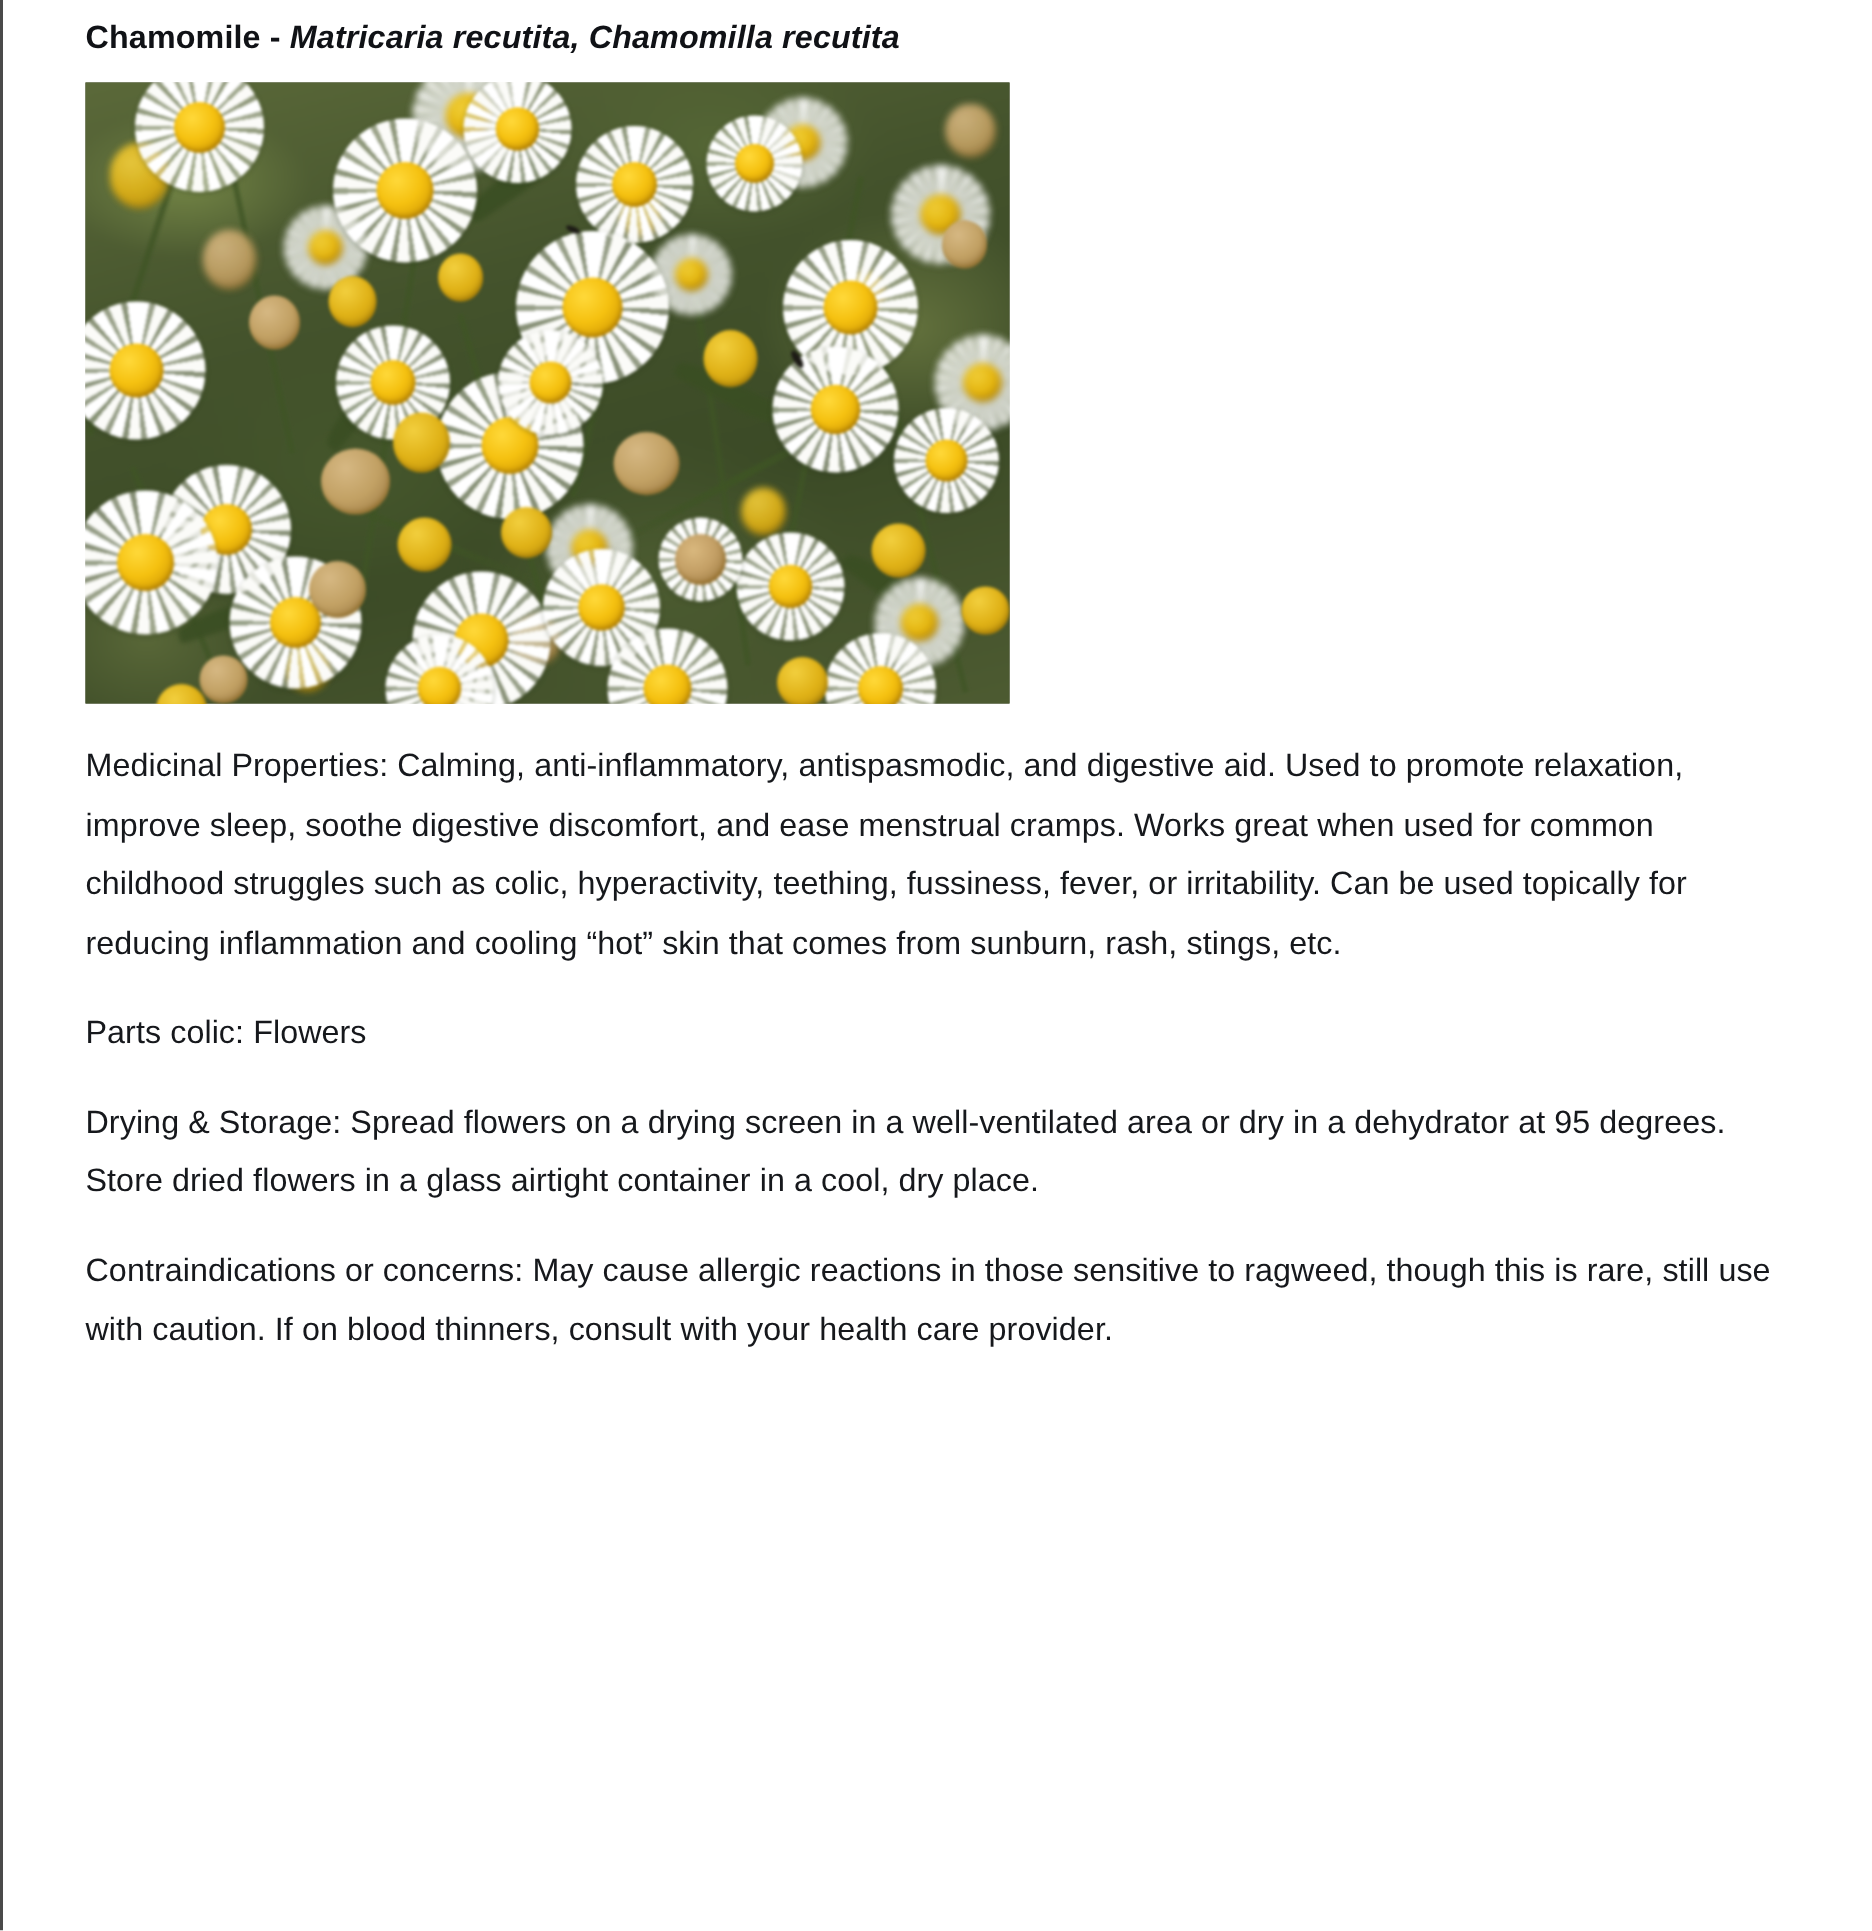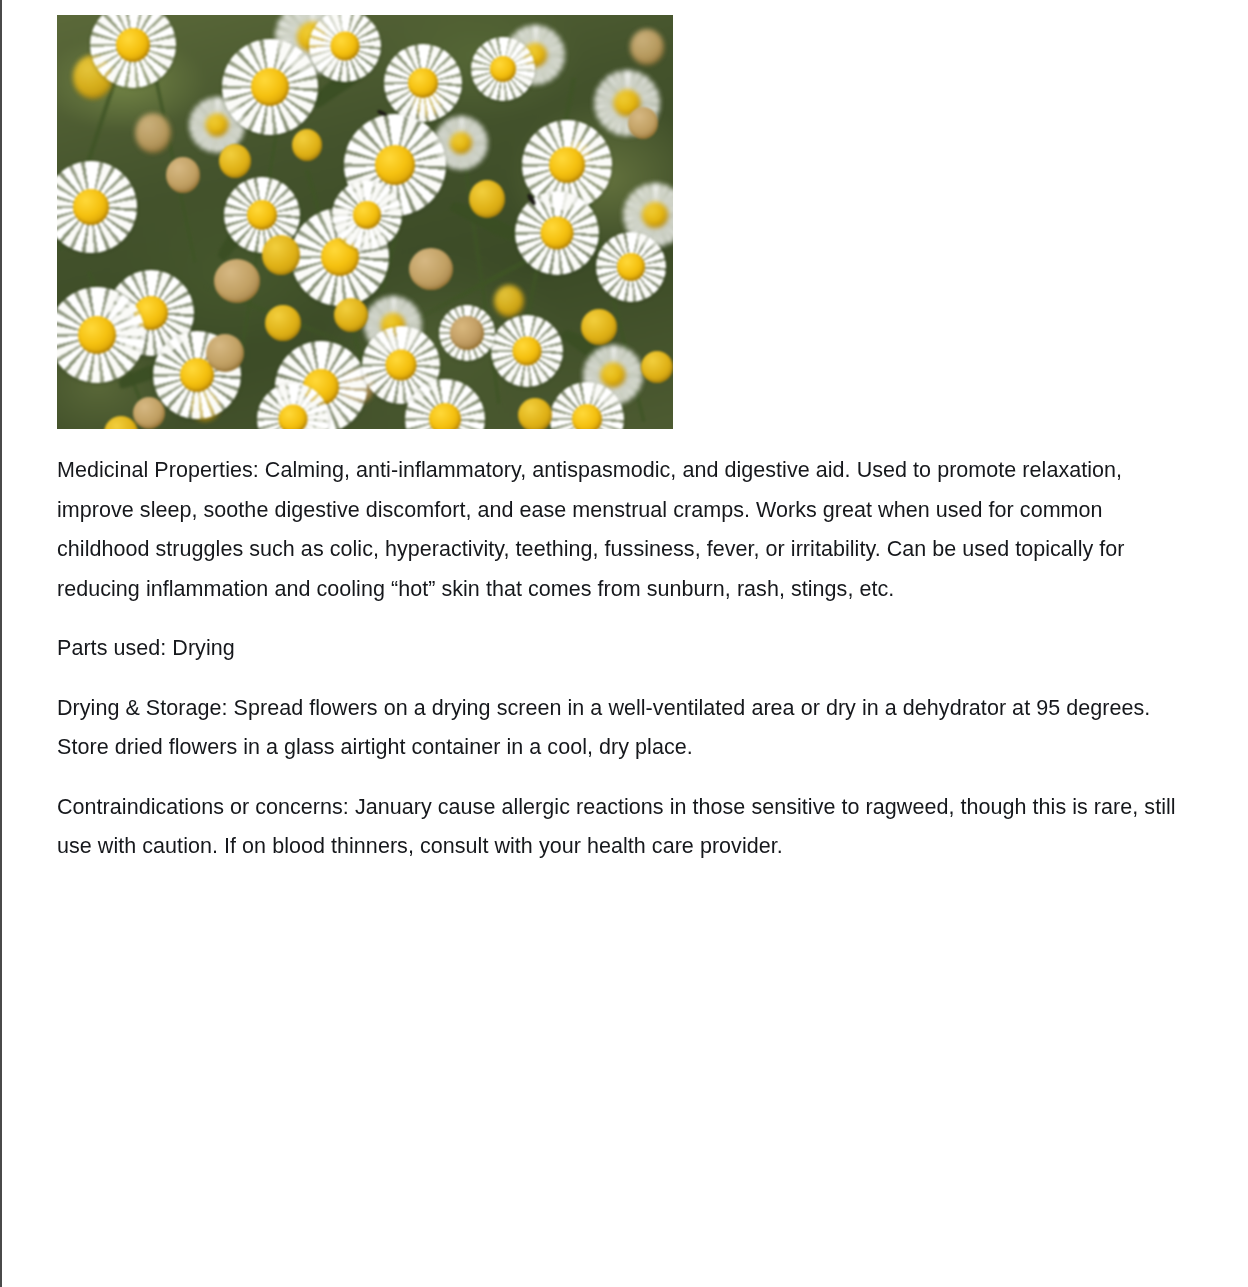--- a/index.html
+++ b/index.html
@@ -143,20 +143,21 @@
   }
   .para:last-child { margin-bottom: 0; }
 </style>
 </head>
 <body>
 
 <div class="left-rule"></div>
 
 <div class="page">
 
+  <h1 class="plant-title"><span>Chamomile - </span><span class="sci">Matricaria recutita, Chamomilla recutita</span></h1>
 
   <div class="photo-wrap">
     <div class="photo">
       <div class="fol"></div>
 
       <div class="stems">
         <div class="stem" style="left:30px;  top:40px;  width:7px;  height:200px; transform:rotate(18deg);"></div>
         <div class="stem" style="left:110px; top:10px;  width:6px;  height:240px; transform:rotate(-12deg);"></div>
         <div class="stem" style="left:200px; top:90px;  width:6px;  height:260px; transform:rotate(9deg);"></div>
         <div class="stem" style="left:278px; top:150px; width:7px;  height:230px; transform:rotate(-16deg);"></div>
@@ -327,18 +328,18 @@
         <div class="bud" style="left:64px;   top:418px; width:34px; height:34px;"></div>
         <div class="bud tan" style="left:92px; top:398px; width:32px; height:32px;"></div>
         <div class="bug" style="left:468px; top:182px;"></div>
         <div class="bug" style="left:320px; top:96px; width:10px; height:4px; transform:rotate(24deg);"></div>
       </div>
     </div>
   </div>
 
   <div class="body-copy">
     <p class="para">Medicinal Properties: Calming, anti-inflammatory, antispasmodic, and digestive aid. Used to promote relaxation, improve sleep, soothe digestive discomfort, and ease menstrual cramps. Works great when used for common childhood struggles such as colic, hyperactivity, teething, fussiness, fever, or irritability. Can be used topically for reducing inflammation and cooling “hot” skin that comes from sunburn, rash, stings, etc.</p>
-    <p class="para">Parts used: Drying</p>
+    <p class="para">Parts colic: Flowers</p>
     <p class="para">Drying &amp; Storage: Spread flowers on a drying screen in a well-ventilated area or dry in a dehydrator at 95 degrees. Store dried flowers in a glass airtight container in a cool, dry place.</p>
-    <p class="para">Contraindications or concerns: January cause allergic reactions in those sensitive to ragweed, though this is rare, still use with caution. If on blood thinners, consult with your health care provider.</p>
+    <p class="para">Contraindications or concerns: May cause allergic reactions in those sensitive to ragweed, though this is rare, still use with caution. If on blood thinners, consult with your health care provider.</p>
   </div>
 
 </div>
 
 </body></html>

